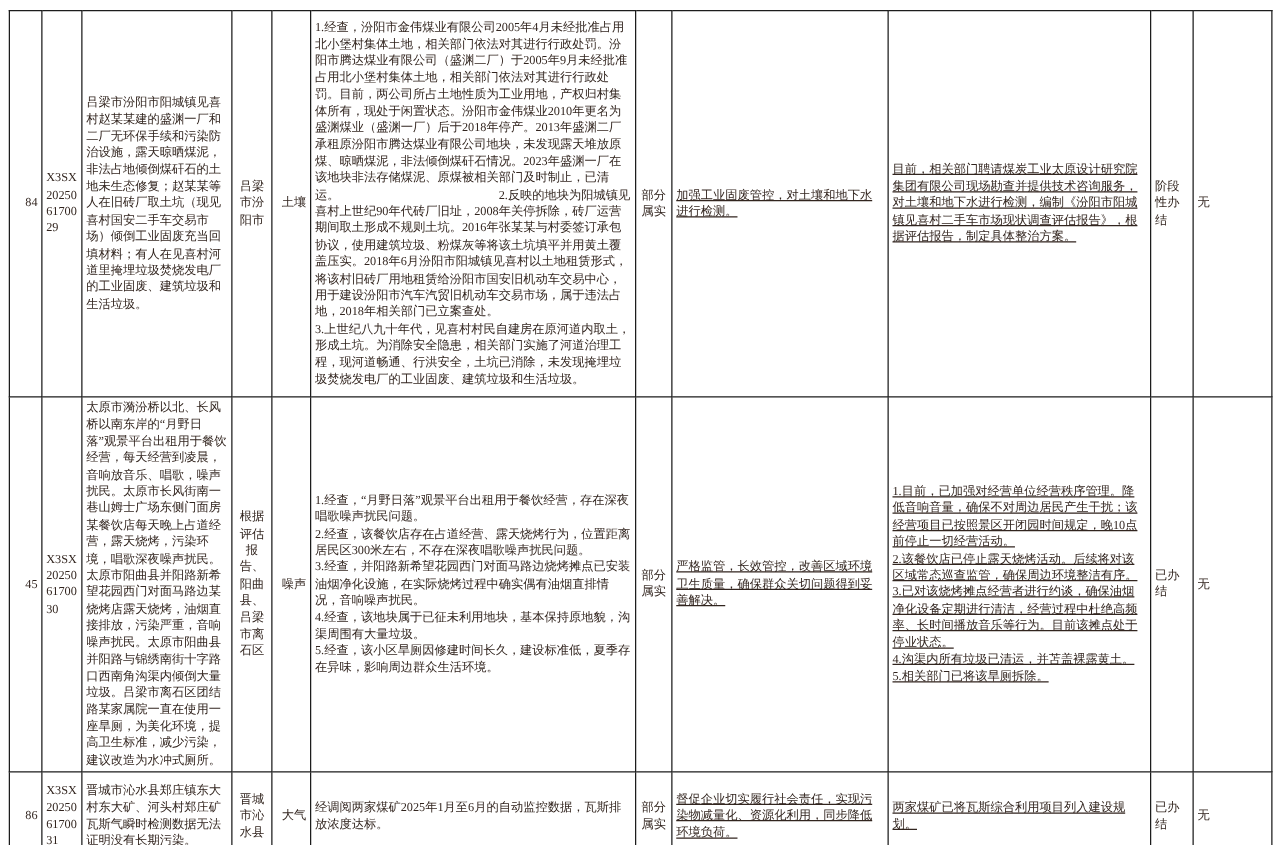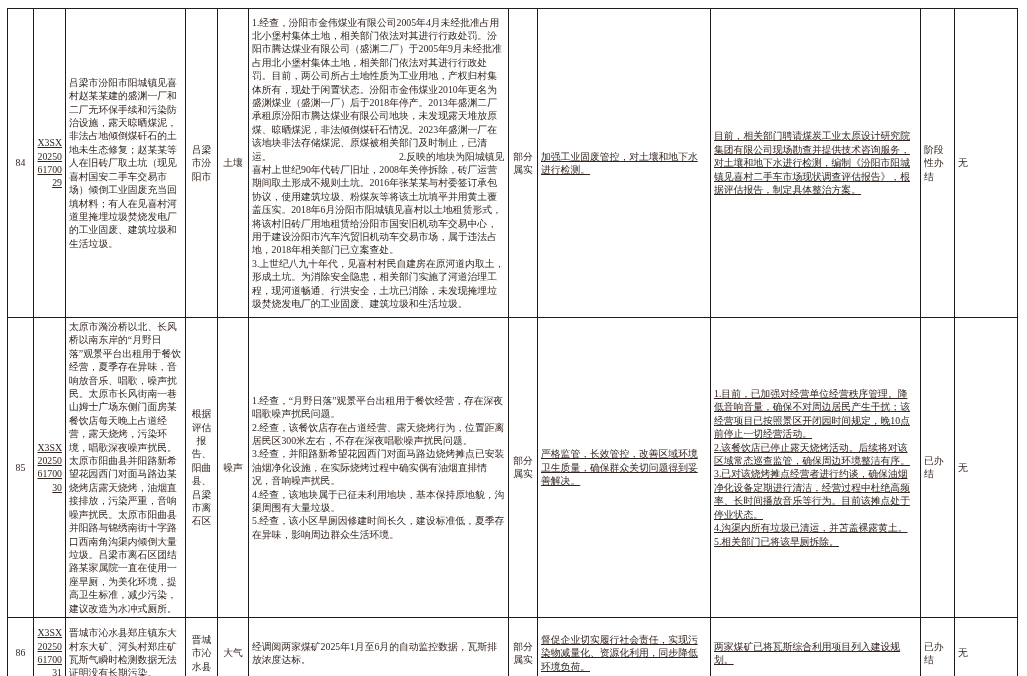--- a/index.html
+++ b/index.html
@@ -22,27 +22,26 @@
   }
   table.grid td {
     border: 1px solid #1c1c1c;
     vertical-align: middle;
     font-size: 9.8px;
     line-height: 13.4px;
     padding: 2px 3px;
     box-sizing: border-box;
     overflow: hidden;
   }
-  td.center { text-align: center; }
+  td.center { text-align: right; }
   td.id-cell {
-    text-align: right;
+    text-align: left;
     word-break: break-all;
     padding: 1px 2px;
     line-height: 12px;
-    text-decoration: underline;
   }
   td.region-cell {
     text-align: center;
     word-break: break-all;
     padding: 1px 2px;
     line-height: 11.6px;
   }
   td.status-cell {
     word-break: break-all;
     padding: 1px 1px;
@@ -105,23 +104,23 @@
         <td class="center">土壤</td>
         <td class="longtext-cell">1.经查，汾阳市金伟煤业有限公司2005年4月未经批准占用北小堡村集体土地，相关部门依法对其进行行政处罚。汾阳市腾达煤业有限公司（盛渊二厂）于2005年9月未经批准占用北小堡村集体土地，相关部门依法对其进行行政处罚。目前，两公司所占土地性质为工业用地，产权归村集体所有，现处于闲置状态。汾阳市金伟煤业2010年更名为盛渊煤业（盛渊一厂）后于2018年停产。2013年盛渊二厂承租原汾阳市腾达煤业有限公司地块，未发现露天堆放原煤、晾晒煤泥，非法倾倒煤矸石情况。2023年盛渊一厂在该地块非法存储煤泥、原煤被相关部门及时制止，已清运。　　　　　　　　　　　　　2.反映的地块为阳城镇见喜村上世纪90年代砖厂旧址，2008年关停拆除，砖厂运营期间取土形成不规则土坑。2016年张某某与村委签订承包协议，使用建筑垃圾、粉煤灰等将该土坑填平并用黄土覆盖压实。2018年6月汾阳市阳城镇见喜村以土地租赁形式，将该村旧砖厂用地租赁给汾阳市国安旧机动车交易中心，用于建设汾阳市汽车汽贸旧机动车交易市场，属于违法占地，2018年相关部门已立案查处。
 3.上世纪八九十年代，见喜村村民自建房在原河道内取土，形成土坑。为消除安全隐患，相关部门实施了河道治理工程，现河道畅通、行洪安全，土坑已消除，未发现掩埋垃圾焚烧发电厂的工业固废、建筑垃圾和生活垃圾。</td>
         <td class="verified-cell">部分属实</td>
         <td class="midtext-cell">加强工业固废管控，对土壤和地下水进行检测。</td>
         <td class="midtext-cell">目前，相关部门聘请煤炭工业太原设计研究院集团有限公司现场勘查并提供技术咨询服务，对土壤和地下水进行检测，编制《汾阳市阳城镇见喜村二手车市场现状调查评估报告》，根据评估报告，制定具体整治方案。</td>
         <td class="status-cell">阶段性办结</td>
         <td class="remark-cell">无</td>
       </tr>
       <tr class="row-85">
-        <td class="center">85</td>
+        <td class="center">45</td>
         <td class="id-cell">X3SX202506170030</td>
-        <td class="complaint-cell">太原市漪汾桥以北、长风桥以南东岸的“月野日落”观景平台出租用于餐饮经营，夏季存在异味，音响放音乐、唱歌，噪声扰民。太原市长风街南一巷山姆士广场东侧门面房某餐饮店每天晚上占道经营，露天烧烤，污染环境，唱歌深夜噪声扰民。太原市阳曲县并阳路新希望花园西门对面马路边某烧烤店露天烧烤，油烟直接排放，污染严重，音响噪声扰民。太原市阳曲县并阳路与锦绣南街十字路口西南角沟渠内倾倒大量垃圾。吕梁市离石区团结路某家属院一直在使用一座旱厕，为美化环境，提高卫生标准，减少污染，建议改造为水冲式厕所。</td>
+        <td class="complaint-cell">太原市漪汾桥以北、长风桥以南东岸的“月野日落”观景平台出租用于餐饮经营，每天经营到凌晨，音响放音乐、唱歌，噪声扰民。太原市长风街南一巷山姆士广场东侧门面房某餐饮店每天晚上占道经营，露天烧烤，污染环境，唱歌深夜噪声扰民。太原市阳曲县并阳路新希望花园西门对面马路边某烧烤店露天烧烤，油烟直接排放，污染严重，音响噪声扰民。太原市阳曲县并阳路与锦绣南街十字路口西南角沟渠内倾倒大量垃圾。吕梁市离石区团结路某家属院一直在使用一座旱厕，为美化环境，提高卫生标准，减少污染，建议改造为水冲式厕所。</td>
         <td class="region-cell">根据评估报告、阳曲县、吕梁市离石区</td>
         <td class="center">噪声</td>
         <td class="longtext-cell">1.经查，“月野日落”观景平台出租用于餐饮经营，存在深夜唱歌噪声扰民问题。
 2.经查，该餐饮店存在占道经营、露天烧烤行为，位置距离居民区300米左右，不存在深夜唱歌噪声扰民问题。
 3.经查，并阳路新希望花园西门对面马路边烧烤摊点已安装油烟净化设施，在实际烧烤过程中确实偶有油烟直排情况，音响噪声扰民。
 4.经查，该地块属于已征未利用地块，基本保持原地貌，沟渠周围有大量垃圾。
 5.经查，该小区旱厕因修建时间长久，建设标准低，夏季存在异味，影响周边群众生活环境。</td>
         <td class="verified-cell">部分属实</td>
         <td class="midtext-cell">严格监管，长效管控，改善区域环境卫生质量，确保群众关切问题得到妥善解决。</td>
         <td class="midtext-cell">1.目前，已加强对经营单位经营秩序管理。降低音响音量，确保不对周边居民产生干扰；该经营项目已按照景区开闭园时间规定，晚10点前停止一切经营活动。

